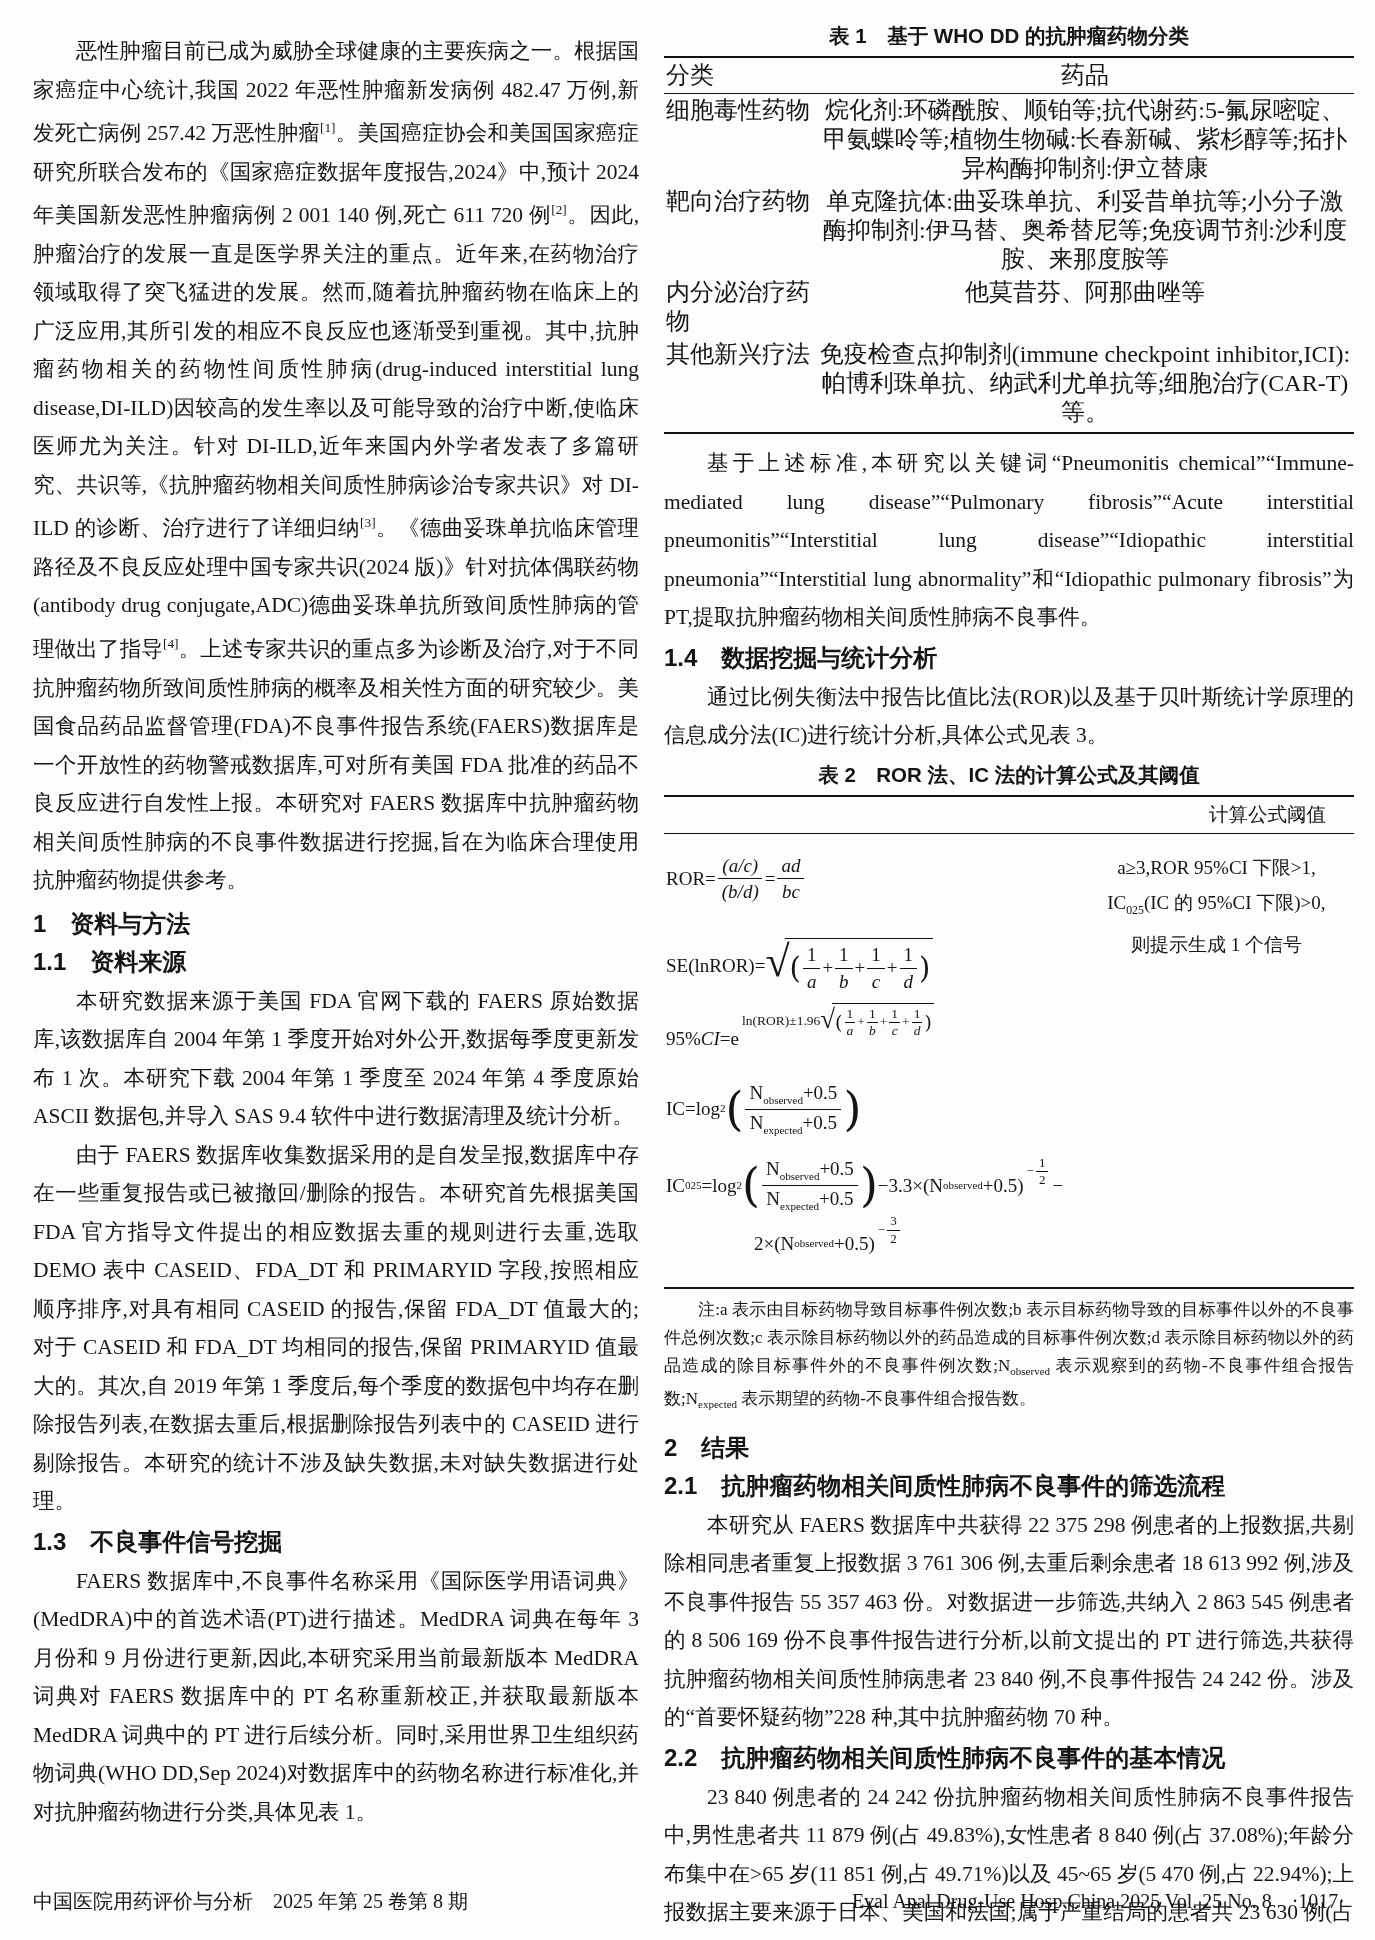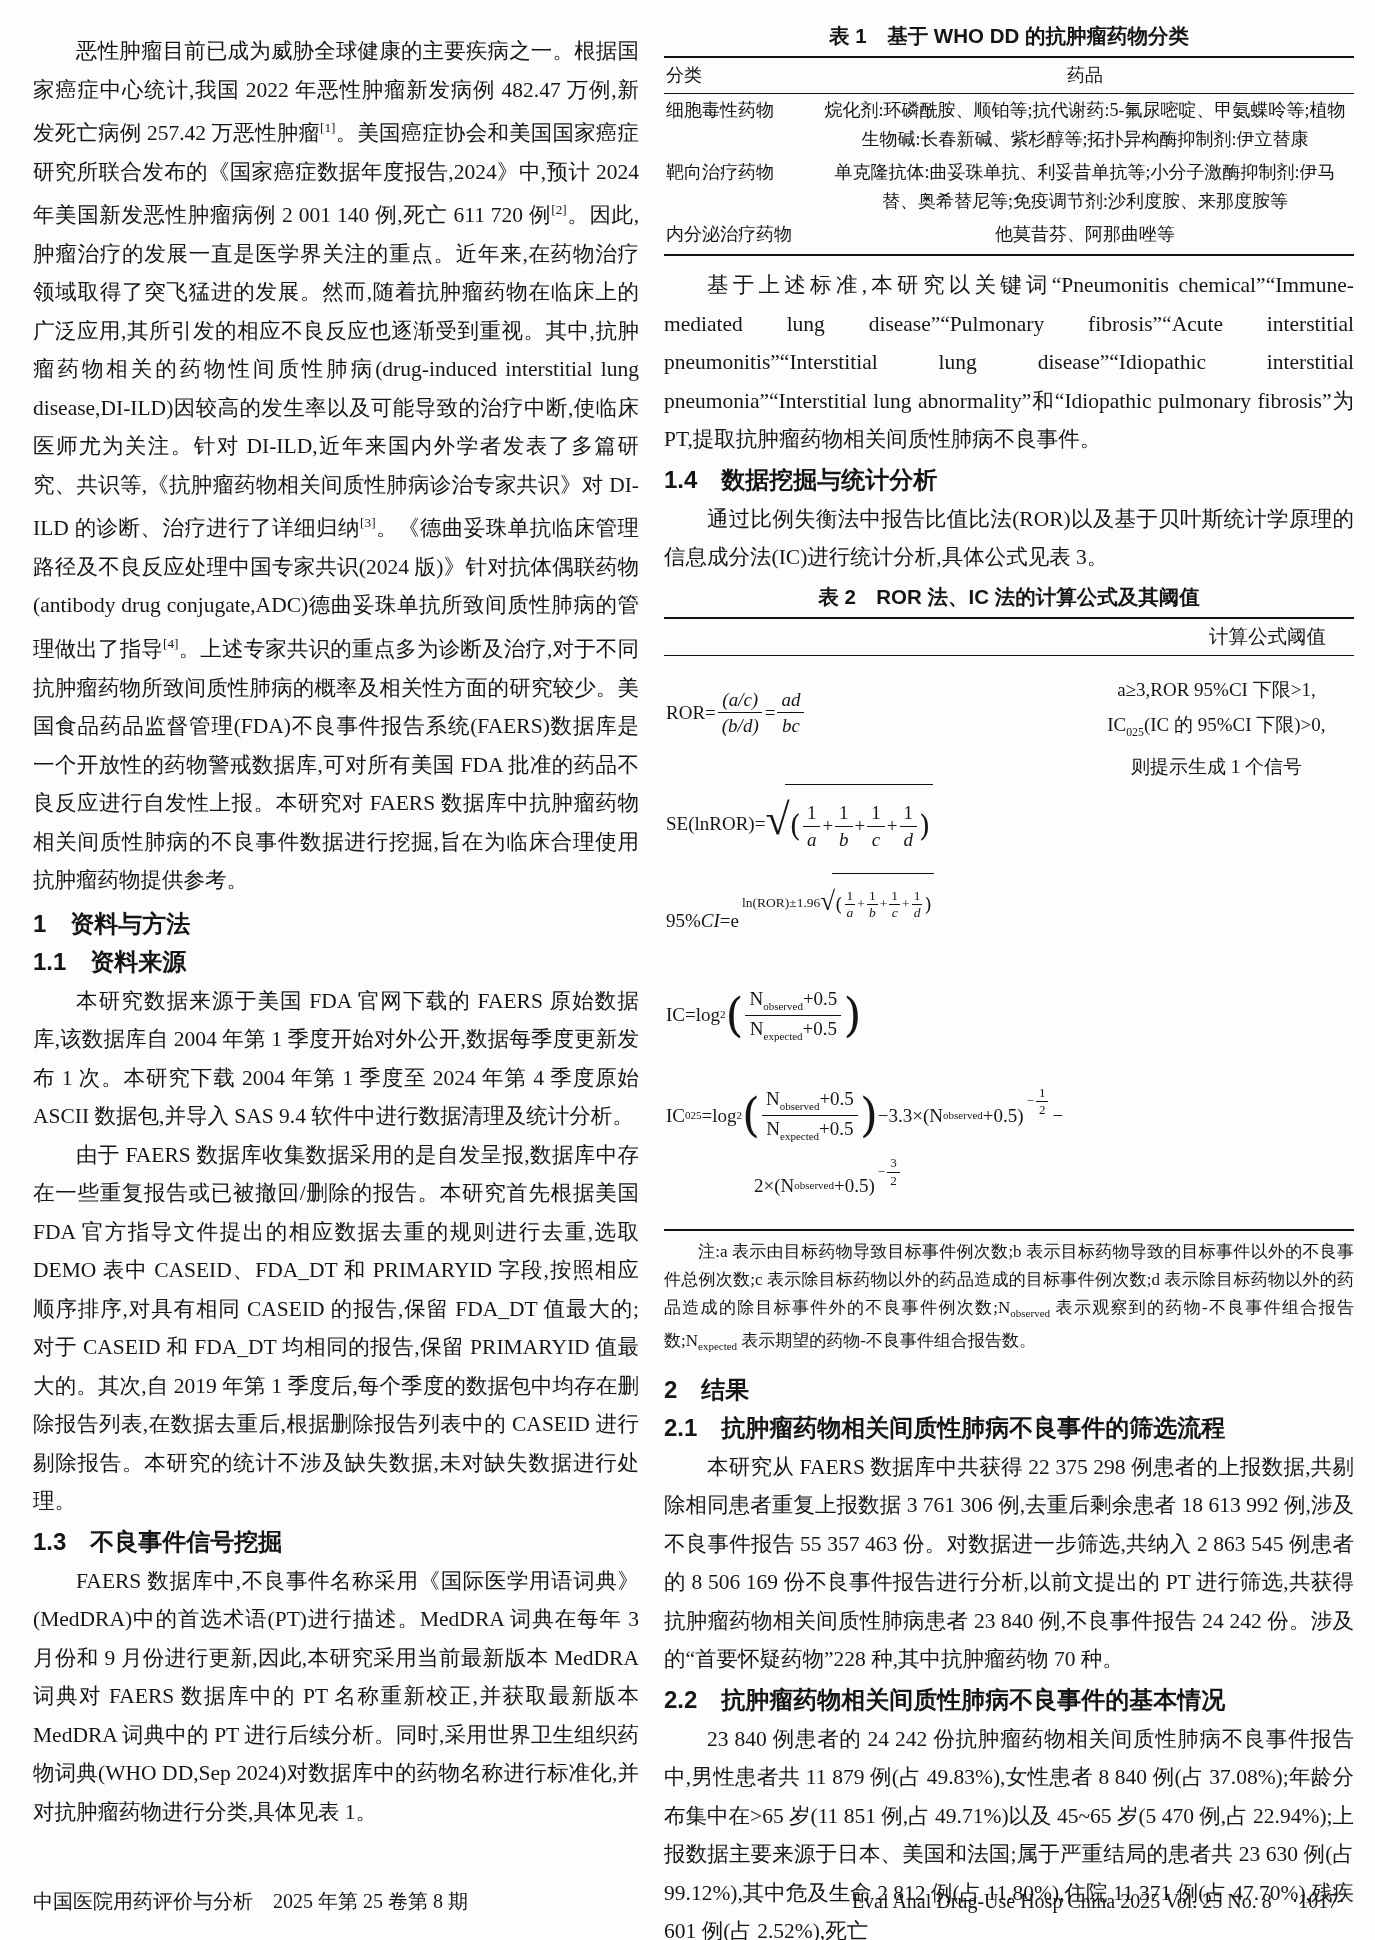--- a/index.html
+++ b/index.html
@@ -23,21 +23,21 @@
   }
   .h-l2{
     margin:5px 0 4px;font-family:"Liberation Sans","DejaVu Sans",sans-serif;
     font-weight:bold;font-size:24px;line-height:32px;
   }
   
   .tbl-title{
     text-align:center;font-family:"Liberation Sans","DejaVu Sans",sans-serif;
     font-weight:bold;font-size:20.5px;line-height:28px;margin:2px 0 6px;
   }
-  table.tbl1{border-collapse:collapse;width:100%;font-size:18px;line-height:29px;}
+  table.tbl1{border-collapse:collapse;width:100%;font-size:24px;line-height:29px;}
   table.tbl1 thead th{
     border-top:2.6px solid #111;border-bottom:1.2px solid #111;
     font-weight:normal;padding:3px 2px;
   }
   table.tbl1 .t1-c1{text-align:left;width:148px;}
   table.tbl1 .t1-c2{text-align:center;}
   table.tbl1 td{vertical-align:top;padding:2px 2px;}
   table.tbl1 td.cat{text-align:left;}
   table.tbl1 td.drugs{text-align:center;}
   table.tbl1 tbody tr:last-child td{padding-bottom:5px;}
@@ -60,21 +60,21 @@
   
   .fblock{display:flex;align-items:center;font-size:19px;line-height:1.25;}
   .fb-ror{margin:14px 0 34px;}
   .fb-se{margin:30px 0 26px;}
   .fb-ci{margin:26px 0 22px;}
   .fb-ic{margin:24px 0 20px;}
   .fb-ic025{margin:20px 0 14px;}
   .fline2{margin:6px 0 16px 88px;}
   .ft{white-space:pre;}
   .it{font-style:italic;}
-  .frac{display:inline-flex;flex-direction:column;align-items:center;margin:12px 2px;text-align:center;}
+  .frac{display:inline-flex;flex-direction:column;align-items:center;margin:0 2px;text-align:center;}
   .fnum{display:block;border-bottom:1.4px solid #111;padding:0 4px 1px;}
   .fden{display:block;padding:1px 4px 0;}
   .fsub{font-size:11px;}
   sub{font-size:0.62em;}
   .bp{font-size:29px;font-weight:300;line-height:0.9;font-family:"DejaVu Serif",serif;}
   .bp2{font-size:46px;font-weight:200;line-height:0.75;font-family:"DejaVu Serif",serif;}
   .sqrt{display:inline-flex;align-items:center;}
   .radsym{font-size:44px;line-height:0.7;font-weight:200;margin-right:-5px;transform:translateY(-3px);}
   .rad{border-top:1.7px solid #111;display:inline-flex;align-items:center;padding:4px 3px 0 5px;}
   .sqrt.small .radsym{font-size:27px;transform:translateY(-2px);margin-right:-3px;}
@@ -124,20 +124,24 @@
           <td class="cat">细胞毒性药物</td>
           <td class="drugs">烷化剂:环磷酰胺、顺铂等;抗代谢药:5-氟尿嘧啶、甲氨蝶呤等;植物生物碱:长春新碱、紫杉醇等;拓扑异构酶抑制剂:伊立替康</td>
         </tr>
         <tr>
           <td class="cat">靶向治疗药物</td>
           <td class="drugs">单克隆抗体:曲妥珠单抗、利妥昔单抗等;小分子激酶抑制剂:伊马替、奥希替尼等;免疫调节剂:沙利度胺、来那度胺等</td>
         </tr>
         <tr>
           <td class="cat">内分泌治疗药物</td>
           <td class="drugs">他莫昔芬、阿那曲唑等</td>
+        </tr>
+        <tr>
+          <td class="cat">其他新兴疗法</td>
+          <td class="drugs">免疫检查点抑制剂(immune checkpoint inhibitor,ICI):帕博利珠单抗、纳武利尤单抗等;细胞治疗(CAR-T)等。</td>
         </tr>
       </tbody>
     </table>
 
     <p class="body-p" style="margin-top:10px">基于上述标准,本研究以关键词“Pneumonitis chemical”“Immune-mediated lung disease”“Pulmonary fibrosis”“Acute interstitial pneumonitis”“Interstitial lung disease”“Idiopathic interstitial pneumonia”“Interstitial lung abnormality”和“Idiopathic pulmonary fibrosis”为 PT,提取抗肿瘤药物相关间质性肺病不良事件。</p>
 
     <h3 class="h-l2">1.4　数据挖掘与统计分析</h3>
     <p class="body-p">通过比例失衡法中报告比值比法(ROR)以及基于贝叶斯统计学原理的信息成分法(IC)进行统计分析,具体公式见表 3。</p>
 
     <div class="tbl-title" style="margin-top:6px">表 2　ROR 法、IC 法的计算公式及其阈值</div>

